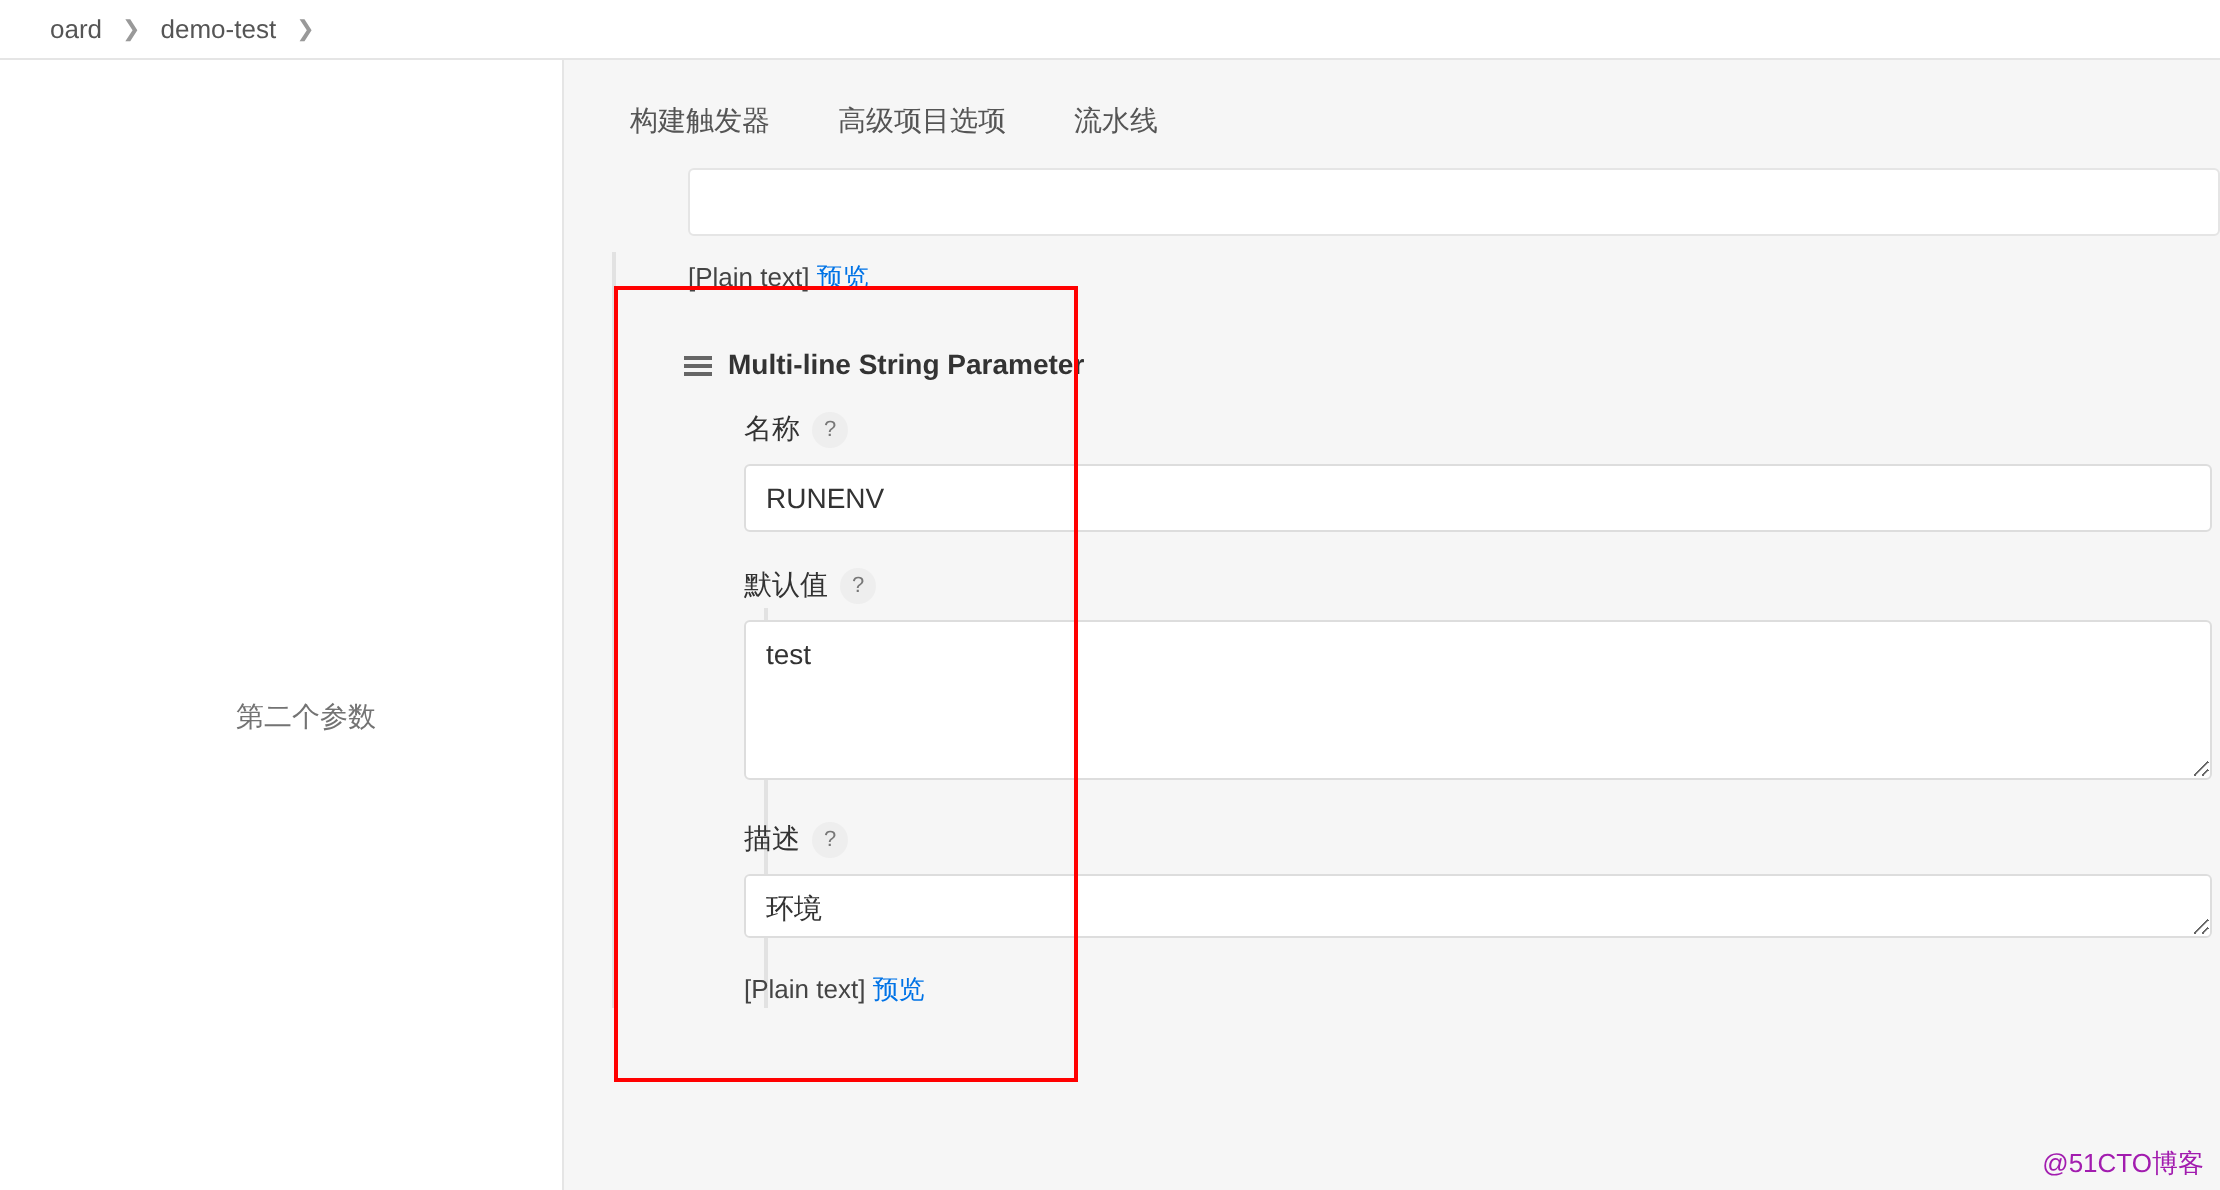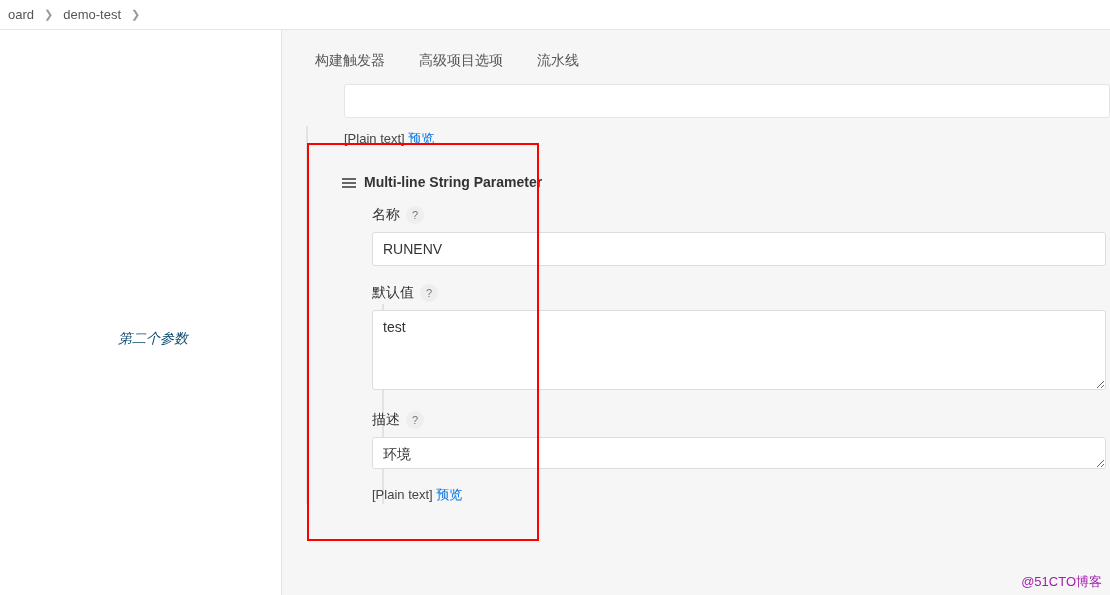--- a/index.html
+++ b/index.html
@@ -1,22 +1,22 @@
 <!DOCTYPE html>
 <html><head>
 <meta charset="utf-8">
 <style>
   * { box-sizing: border-box; margin: 0; padding: 0; }
   html, body { width: 1110px; height: 595px; font-family: -apple-system, "Segoe UI", Arial, sans-serif; font-size: 14px; color: #333; background: #fff; overflow: hidden; }
-  .breadcrumb { height: 30px; display: flex; align-items: center; padding: 0 4px; border-bottom: 1px solid #e5e5e5; font-size: 13px; color: #555; }
+  .breadcrumb { height: 30px; display: flex; align-items: center; padding: 0 21px; border-bottom: 1px solid #e5e5e5; font-size: 13px; color: #555; }
   .breadcrumb .crumb { padding: 0 4px; }
   .breadcrumb .sep { color: #999; padding: 0 6px; font-size: 11px; }
   .page-body { display: flex; height: calc(595px - 30px); }
   .left-pane { width: 282px; flex: 0 0 282px; border-right: 1px solid #e5e5e5; background: #fff; position: relative; }
-  .annotation { position: absolute; left: 118px; top: 300px; color: #0c4a6e; font-size: 14px; font-style: italic; }
+  .annotation { position: absolute; left: 118px; top: 320px; color: #737373; font-size: 14px; }
   .right-pane { flex: 1; background: #f6f6f6; padding: 10px 0 0 10px; position: relative; }
   .tabs { display: flex; gap: 0; align-items: flex-end; height: 40px; padding-left: 6px; }
   .tab { padding: 10px 16px; font-size: 14px; color: #555; background: transparent; border: 1px solid transparent; border-bottom: none; cursor: pointer; }
   .tab.active { background: #fff; border-color: #ddd; border-radius: 4px 4px 0 0; font-weight: 700; color: #222; }
   .config-area { position: relative; background: transparent; }
   .thread-line { position: absolute; left: 14px; top: 42px; bottom: 0; width: 2px; background: #e2e2e2; }
   .thread-line.inner { left: 38px; top: 130px; }
   .seg { margin-left: 36px; }
   .white-box { background: #fff; border: 1px solid #e5e5e5; border-radius: 3px; margin-left: 16px; padding: 12px; }
   .top-box { height: 34px; margin-top: 4px; }

